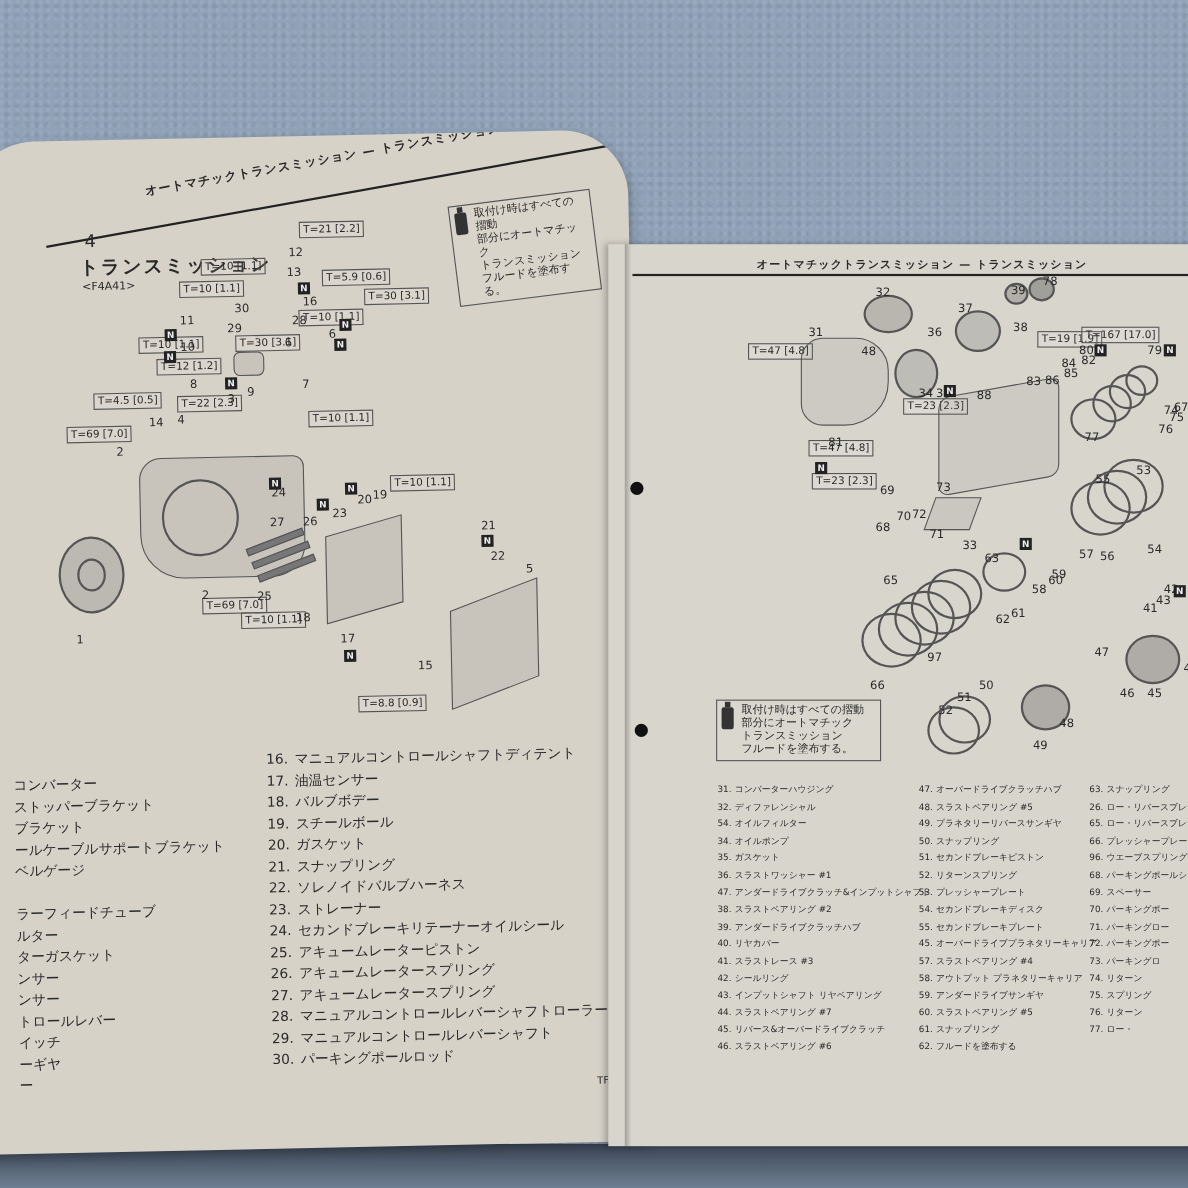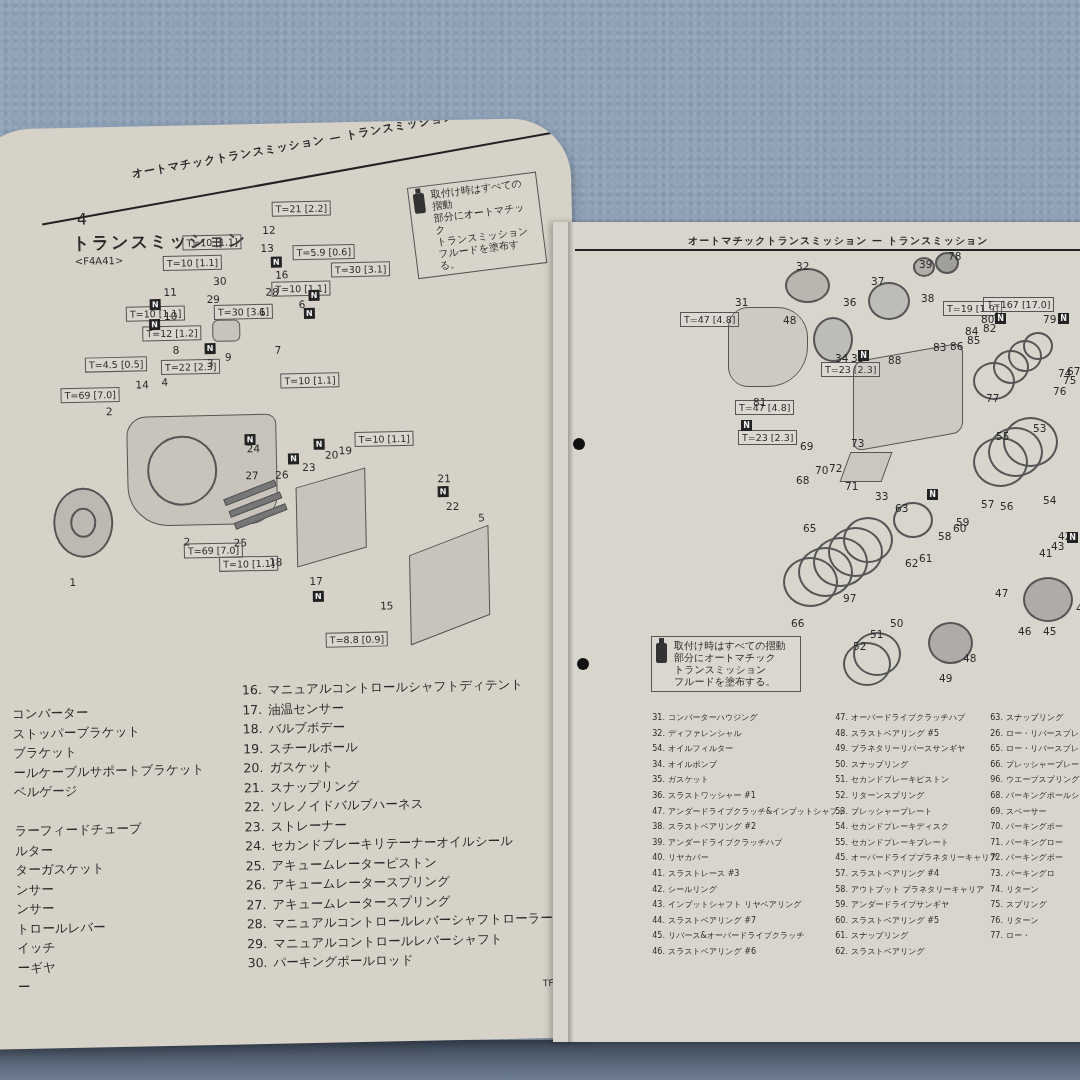--- a/index.html
+++ b/index.html
@@ -382,21 +382,21 @@
     <li><span class="num">52.</span><span>リターンスプリング</span></li>
     <li><span class="num">53.</span><span>プレッシャープレート</span></li>
     <li><span class="num">54.</span><span>セカンドブレーキディスク</span></li>
     <li><span class="num">55.</span><span>セカンドブレーキプレート</span></li>
     <li><span class="num">45.</span><span>オーバードライブプラネタリーキャリア</span></li>
     <li><span class="num">57.</span><span>スラストベアリング #4</span></li>
     <li><span class="num">58.</span><span>アウトプット プラネタリーキャリア</span></li>
     <li><span class="num">59.</span><span>アンダードライブサンギヤ</span></li>
     <li><span class="num">60.</span><span>スラストベアリング #5</span></li>
     <li><span class="num">61.</span><span>スナップリング</span></li>
-    <li><span class="num">62.</span><span>スラストベアリング</span></li>
+    <li><span class="num">62.</span><span>フルードを塗布する</span></li>
   </ul>
 
   <ul class="rlist" style="left:432px; top:488px;">
     <li><span class="num">63.</span><span>スナップリング</span></li>
     <li><span class="num">26.</span><span>ロー・リバースブレーキ</span></li>
     <li><span class="num">65.</span><span>ロー・リバースブレー</span></li>
     <li><span class="num">66.</span><span>プレッシャープレート</span></li>
     <li><span class="num">96.</span><span>ウエーブスプリング</span></li>
     <li><span class="num">68.</span><span>パーキングポールシ</span></li>
     <li><span class="num">69.</span><span>スペーサー</span></li>

